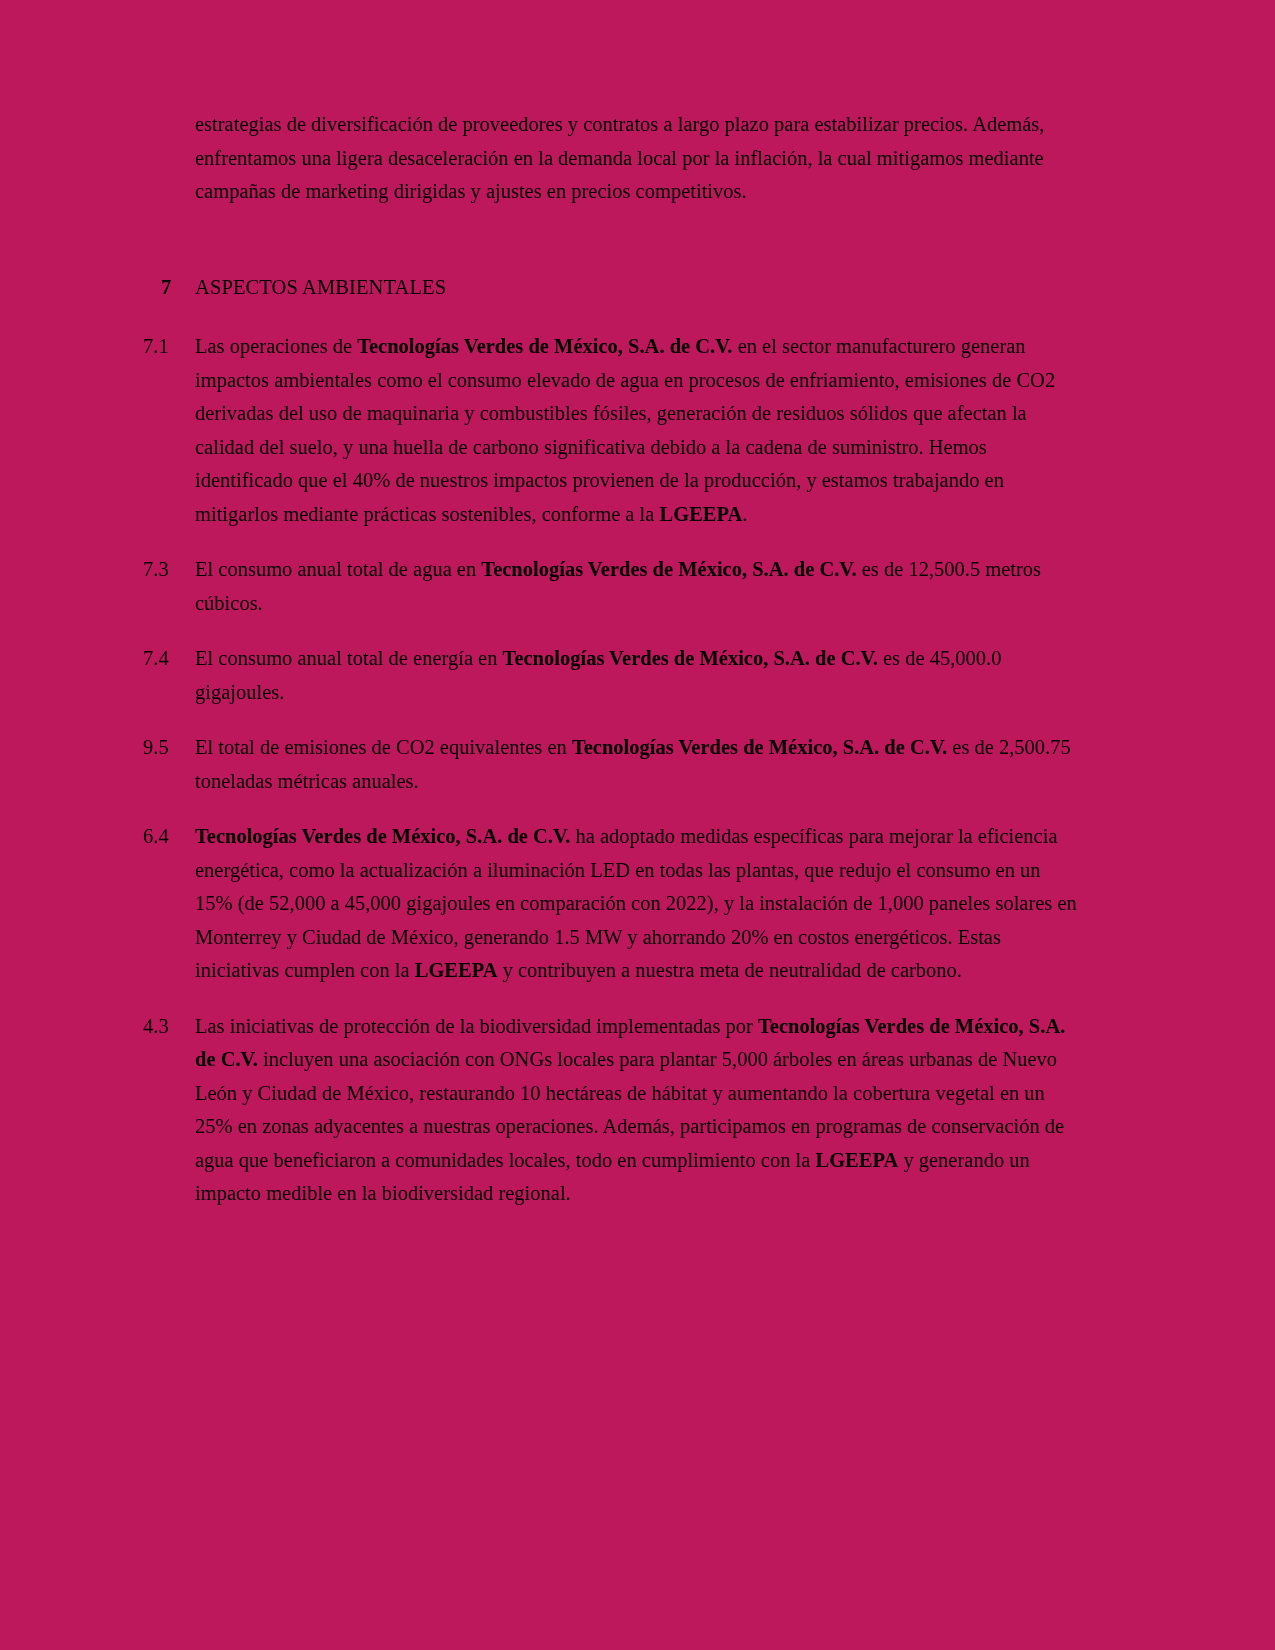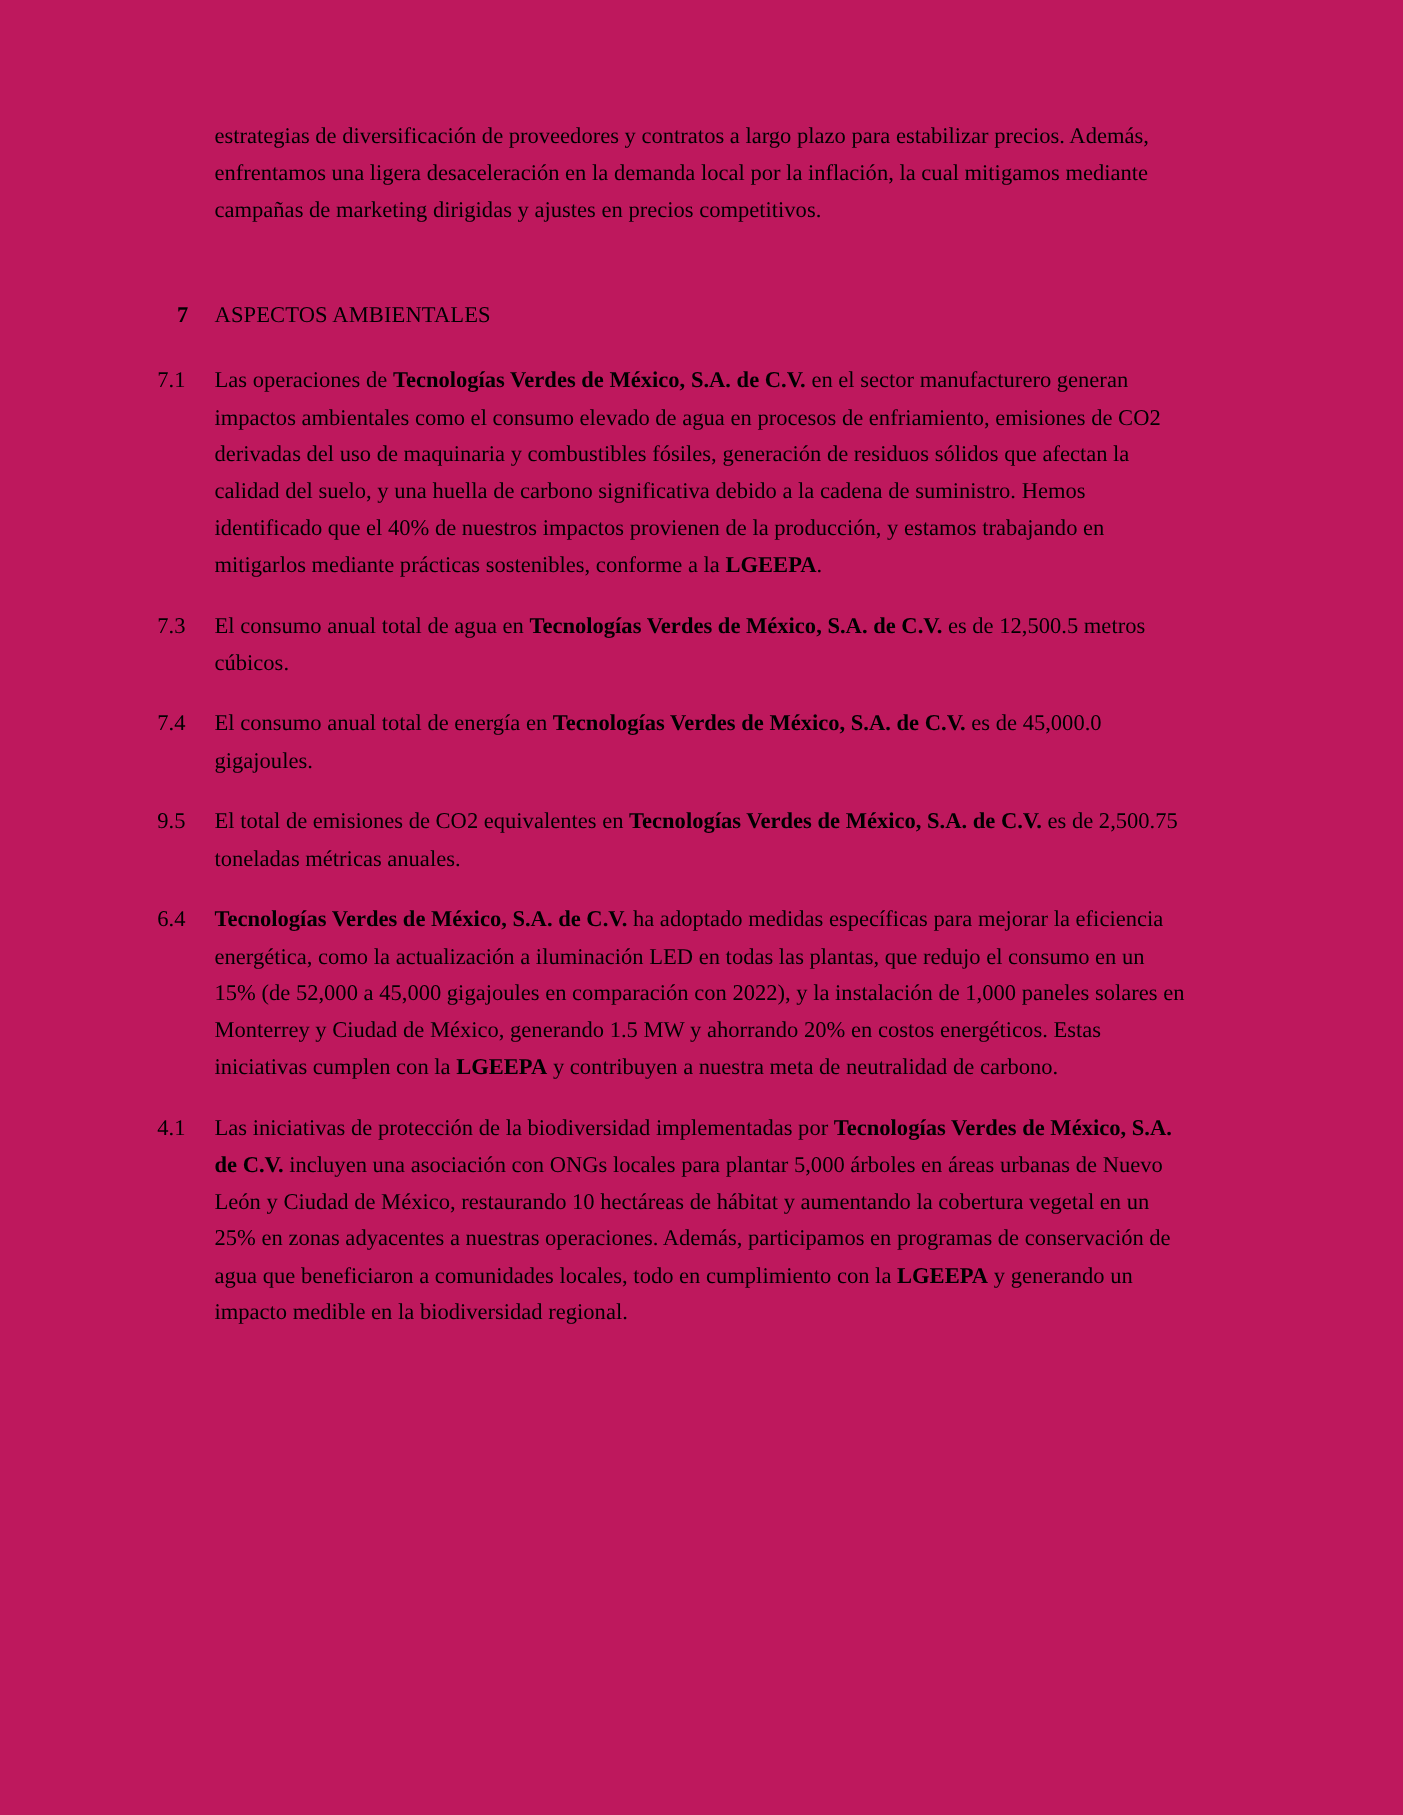--- a/index.html
+++ b/index.html
@@ -107,19 +107,19 @@
         </div>
         <div class="clause">
           <span class="num">9.5</span>
           <span class="body"><span>El total de emisiones de CO2 equivalentes en </span><b>Tecnologías Verdes de México, S.A. de C.V.</b><span> es de 2,500.75 toneladas métricas anuales.</span></span>
         </div>
         <div class="clause">
           <span class="num">6.4</span>
           <span class="body"><b>Tecnologías Verdes de México, S.A. de C.V.</b><span> ha adoptado medidas específicas para mejorar la eficiencia energética, como la actualización a iluminación LED en todas las plantas, que redujo el consumo en un 15% (de 52,000 a 45,000 gigajoules en comparación con 2022), y la instalación de 1,000 paneles solares en Monterrey y Ciudad de México, generando 1.5 MW y ahorrando 20% en costos energéticos. Estas iniciativas cumplen con la </span><b>LGEEPA</b><span> y contribuyen a nuestra meta de neutralidad de carbono.</span></span>
         </div>
         <div class="clause">
-          <span class="num">4.1</span>
+          <span class="num">4.3</span>
           <span class="body"><span>Las iniciativas de protección de la biodiversidad implementadas por </span><b>Tecnologías Verdes de México, S.A. de C.V.</b><span> incluyen una asociación con ONGs locales para plantar 5,000 árboles en áreas urbanas de Nuevo León y Ciudad de México, restaurando 10 hectáreas de hábitat y aumentando la cobertura vegetal en un 25% en zonas adyacentes a nuestras operaciones. Además, participamos en programas de conservación de agua que beneficiaron a comunidades locales, todo en cumplimiento con la </span><b>LGEEPA</b><span> y generando un impacto medible en la biodiversidad regional.</span></span>
         </div>
       </div>
 
   </div>
 </div>
 
 </body></html>

